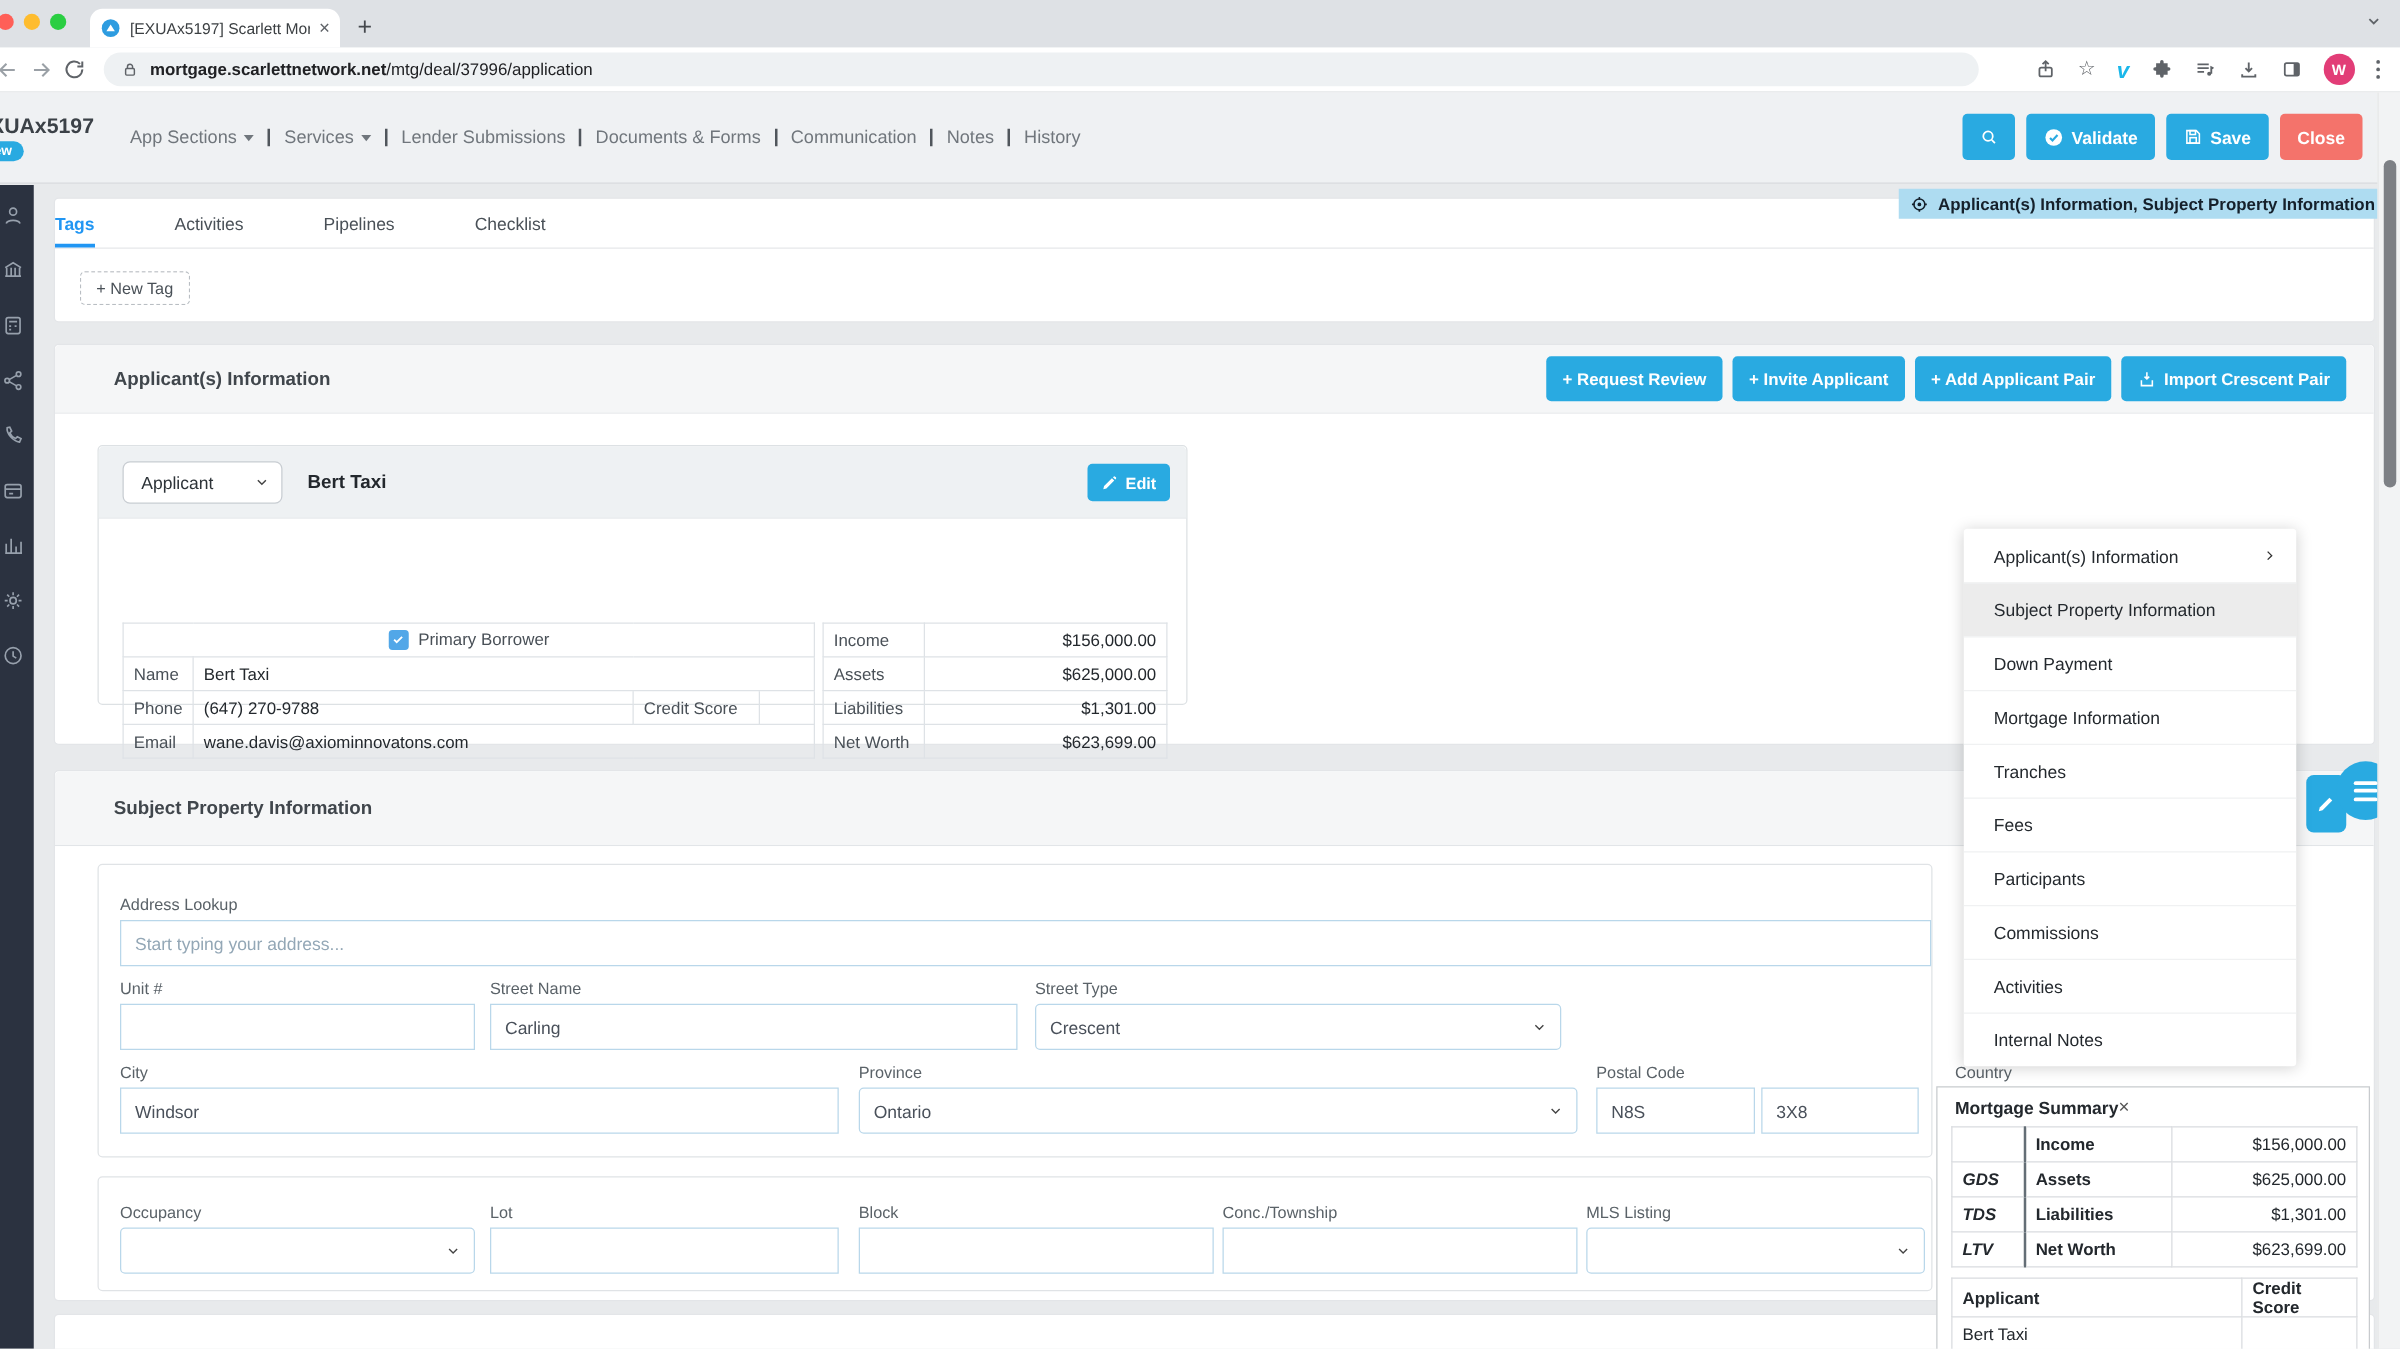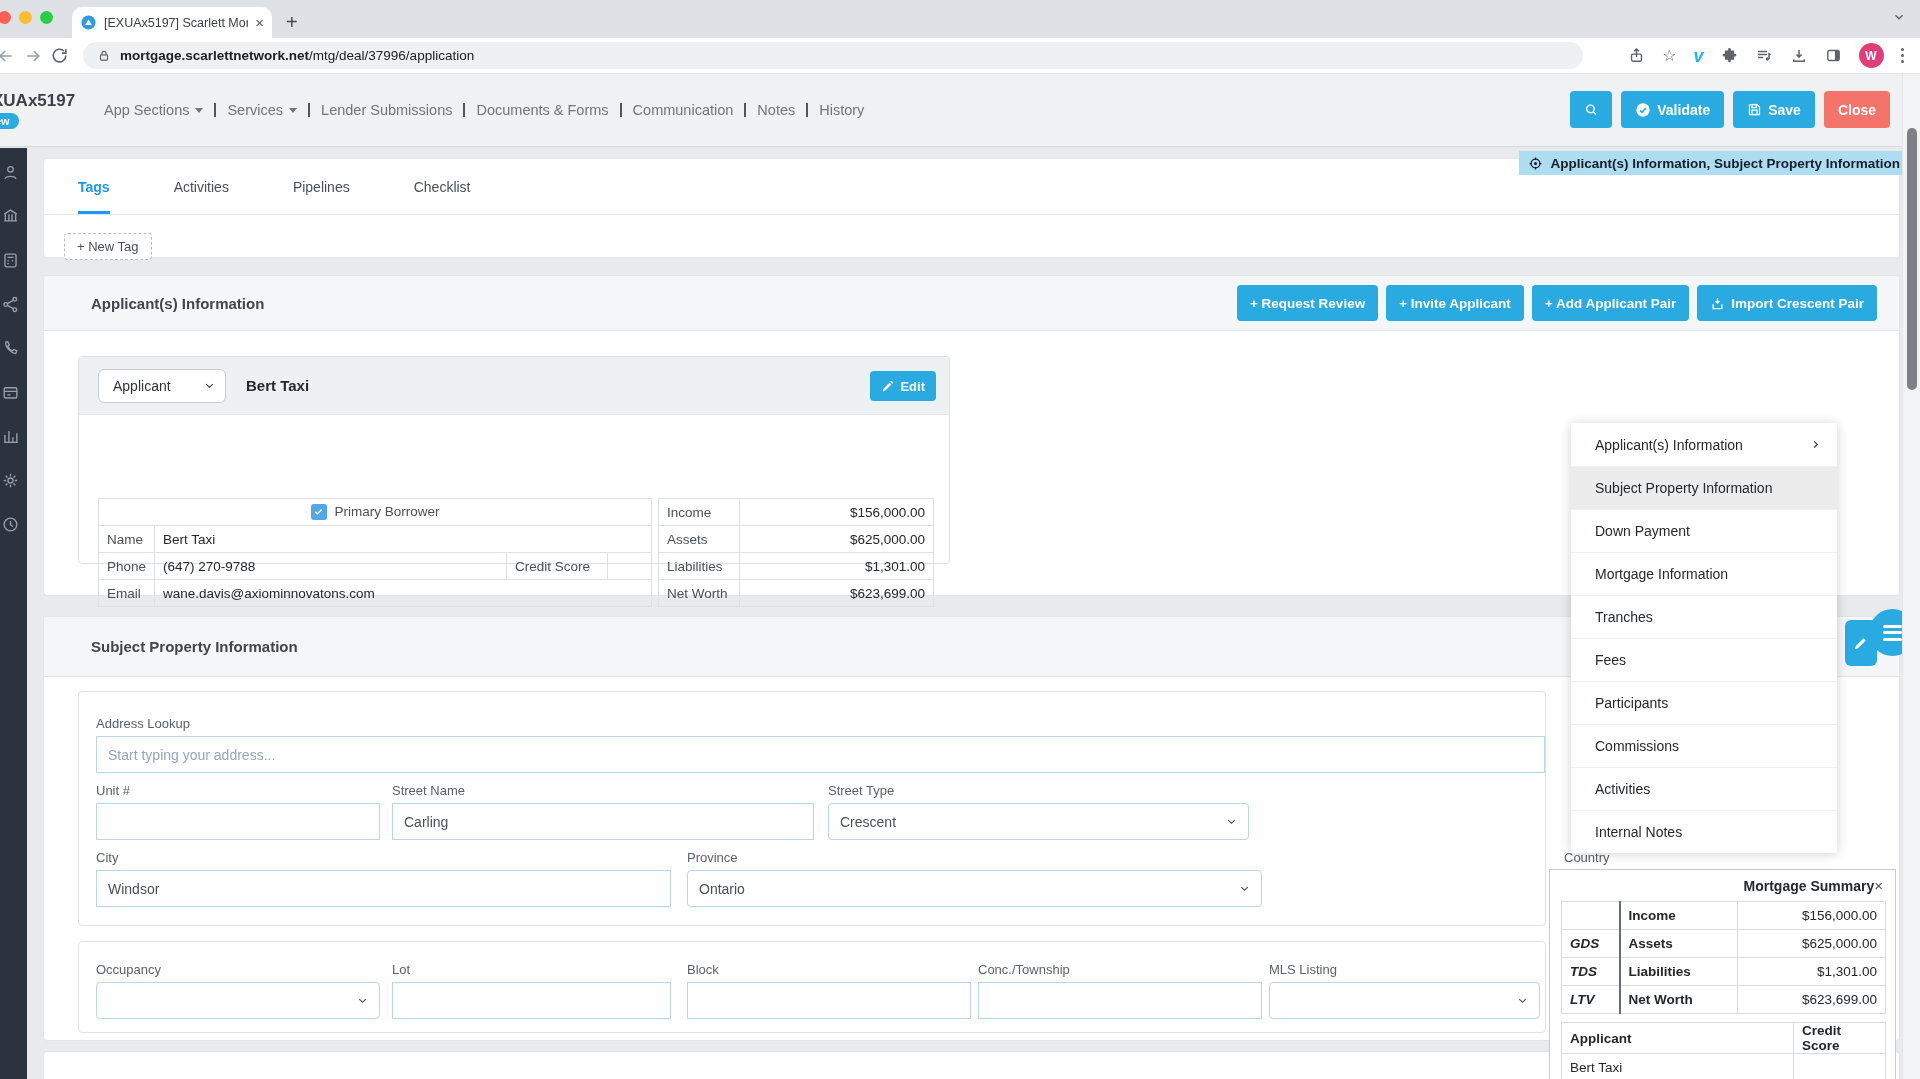--- a/index.html
+++ b/index.html
@@ -48,21 +48,21 @@
   .page { position:absolute; top:148px; left:0; right:0; bottom:0; background:#e8eaec; }
   .rail { position:absolute; left:0; top:0; bottom:0; width:27px; background:#2b3240; overflow:hidden; }
   .rail .ric { position:absolute; left:1px; color:#97a0ac; }
   .content { position:absolute; left:43px; top:10px; right:20px; }
   .card { background:#fff; border:1px solid #e3e5e8; border-radius:4px; }
   .band { background:#f5f6f7; border-bottom:1px solid #e2e5e8; border-radius:4px 4px 0 0; display:flex; align-items:center; position:relative; }
   .band-title { font-size:15px; font-weight:700; color:#40464c; margin-left:47px; }
 
   
   .tabs-card { height:100px; margin-bottom:17px; }
-  .tabrow { display:flex; align-items:stretch; height:56px; border-bottom:1px solid #e6e8ea; padding-left:34px; }
+  .tabrow { display:flex; align-items:stretch; height:40px; border-bottom:1px solid #e6e8ea; }
   .ttab { display:flex; align-items:center; margin-right:64px; font-size:14px; color:#495057; border-bottom:3px solid transparent; padding-top:3px; }
   .ttab.active { color:#2196f3; font-weight:600; border-bottom-color:#2196f3; }
   .newtag { margin:18px 0 0 20px; display:inline-block; border:1px dashed #b9bec3; border-radius:4px; font-size:13px; color:#495057; padding:5px 12px; background:#fff; }
 
   
   .app-card { height:321px; margin-bottom:20px; }
   .app-card .band { height:55px; }
   .act-btns { position:absolute; right:22px; top:9px; display:flex; gap:8px; }
   .act-btns .btn { height:36px; padding:0 13px; font-size:13.5px; }
   .inner-box { margin:25px 0 0 34px; width:872px; height:208px; border:1px solid #dde1e4; border-radius:4px; }
@@ -100,21 +100,21 @@
   .notice span { font-size:13.5px; font-weight:600; color:#15202b; }
   .ctx-menu { position:absolute; left:1571px; top:423px; width:266px; background:#fff; box-shadow:0 1px 12px rgba(0,0,0,.18); border-radius:3px; z-index:20; }
   .mi { height:43px; display:flex; align-items:center; padding:0 18px 0 24px; font-size:14px; color:#24292e; position:relative; }
   .mi + .mi { border-top:1px solid #f0f1f2; }
   .mi.active { background:#ececec; }
   .mi .sub { position:absolute; right:16px; color:#333; display:flex; }
   .fab-pencil { position:absolute; left:1845px; top:620px; width:32px; height:46px; background:#29aae1; border-radius:6px; z-index:5; display:flex; align-items:center; justify-content:center; }
   .fab { position:absolute; left:1869px; top:609px; width:47px; height:47px; border-radius:50%; background:#29aae1; z-index:6; display:flex; flex-direction:column; align-items:center; justify-content:center; gap:3.5px; }
   .fab i { width:19px; height:3px; background:#fff; border-radius:2px; }
   .summary { position:absolute; left:1549px; top:869px; width:347px; height:230px; background:#fff; border:1px solid #c8cbce; z-index:25; }
-  .sum-head { height:31px; display:flex; align-items:center; justify-content:flex-end; padding:0 12px 0 14px; }
+  .sum-head { height:31px; display:flex; align-items:center; justify-content:flex-start; padding:0 12px 0 14px; }
   .sum-title { font-size:14px; font-weight:600; color:#23282d; }
   .sum-close { color:#555; font-size:15px; }
   .sum-tbl { border-collapse:collapse; margin-left:11px; font-size:13.5px; color:#23282d; }
   .sum-tbl td { border:1px solid #d9dcdf; height:28px; padding:0 8px; }
   .c-ratio { width:58px; font-weight:700; border-right:2px solid #646e76 !important;font-style:italic; }
   .c-lab { width:118px; font-weight:700; }
   .c-val { width:148px; text-align:right; }
   .sum-tbl2 { margin-top:8px; }
   .c-name { width:232px; }
   .c-score { width:92px; font-weight:700; }
@@ -458,20 +458,27 @@
             <label class="flabel">City</label>
             <input class="finput" value="Windsor" style="">
           </div>
           <div class="fcol" style="width:575px;margin-right:15px">
             <label class="flabel">Province</label>
             <div class="fselect">
               <span>Ontario</span>
               <svg width="11" height="11" viewBox="0 0 24 24" fill="none" stroke="#444" stroke-width="2.4">
                   <path d="M5 9l7 7 7-7"></path>
                 </svg>
+            </div>
+          </div>
+          <div class="fcol" style="width:258px;margin-right:0">
+            <label class="flabel">Postal Code</label>
+            <div style="display:flex;gap:5px">
+              <input class="finput" style="width: 127px;" value="N8S">
+              <input class="finput" style="width: 126px;" value="3X8">
             </div>
           </div>
         </div>
       </div>
       <div class="country-float">
         <label class="flabel">Country</label>
         <input class="finput" style="width: 320px;">
       </div>
       <div class="occ-box">
         <div class="frow">

